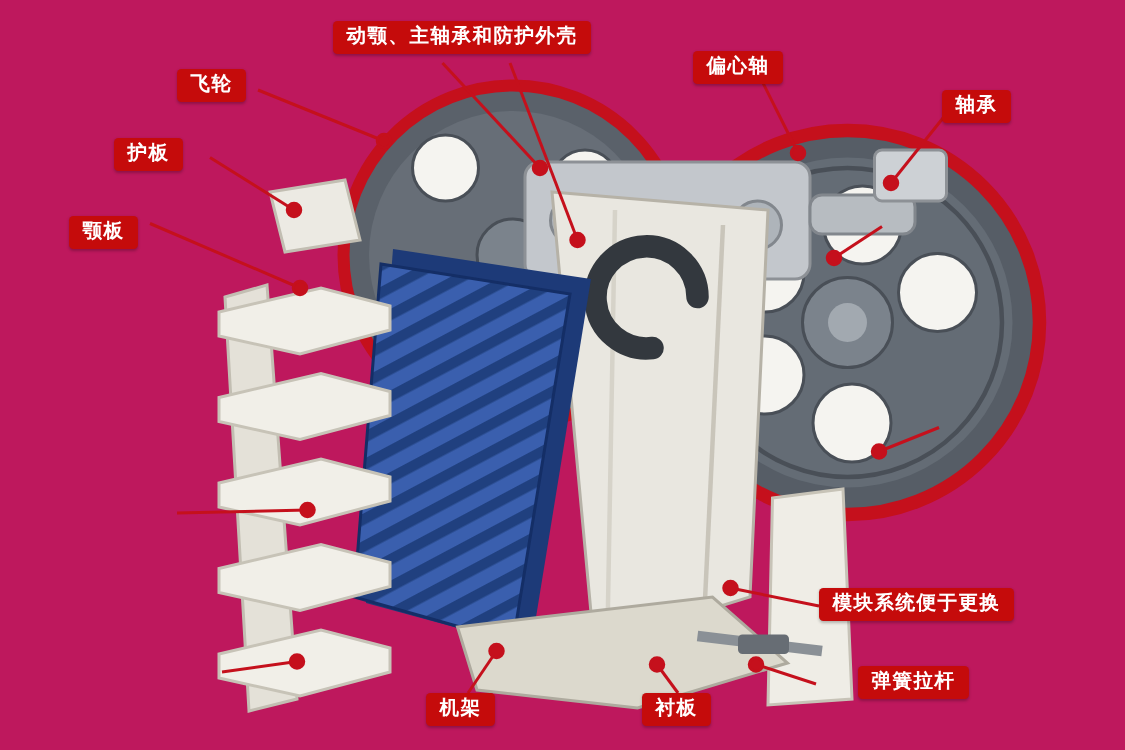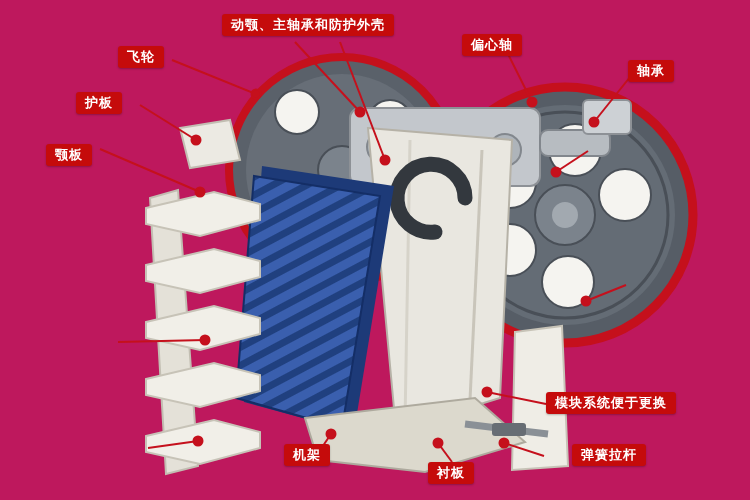--- a/index.html
+++ b/index.html
@@ -19,21 +19,21 @@
   .l2{left:462px;top:34px}
   .l3{left:118px;top:46px}
   .l4{left:628px;top:60px}
   .l5{left:76px;top:92px}
   .l6{left:46px;top:144px}
   .l7{left:588px;top:138px}
   .l8{left:626px;top:272px}
   .l9{left:38px;top:330px}
   .l10{left:546px;top:392px}
   .l11{left:24px;top:436px}
-  .l12{left:284px;top:444px}
+  .l12{left:284px;top:462px}
   .l13{left:428px;top:462px}
   .l14{left:572px;top:444px}
 </style>
 </head>
 <body>
 
 <div class="canvas">
 
   <svg width="750" height="500" viewBox="0 0 750 500">
     <defs>

